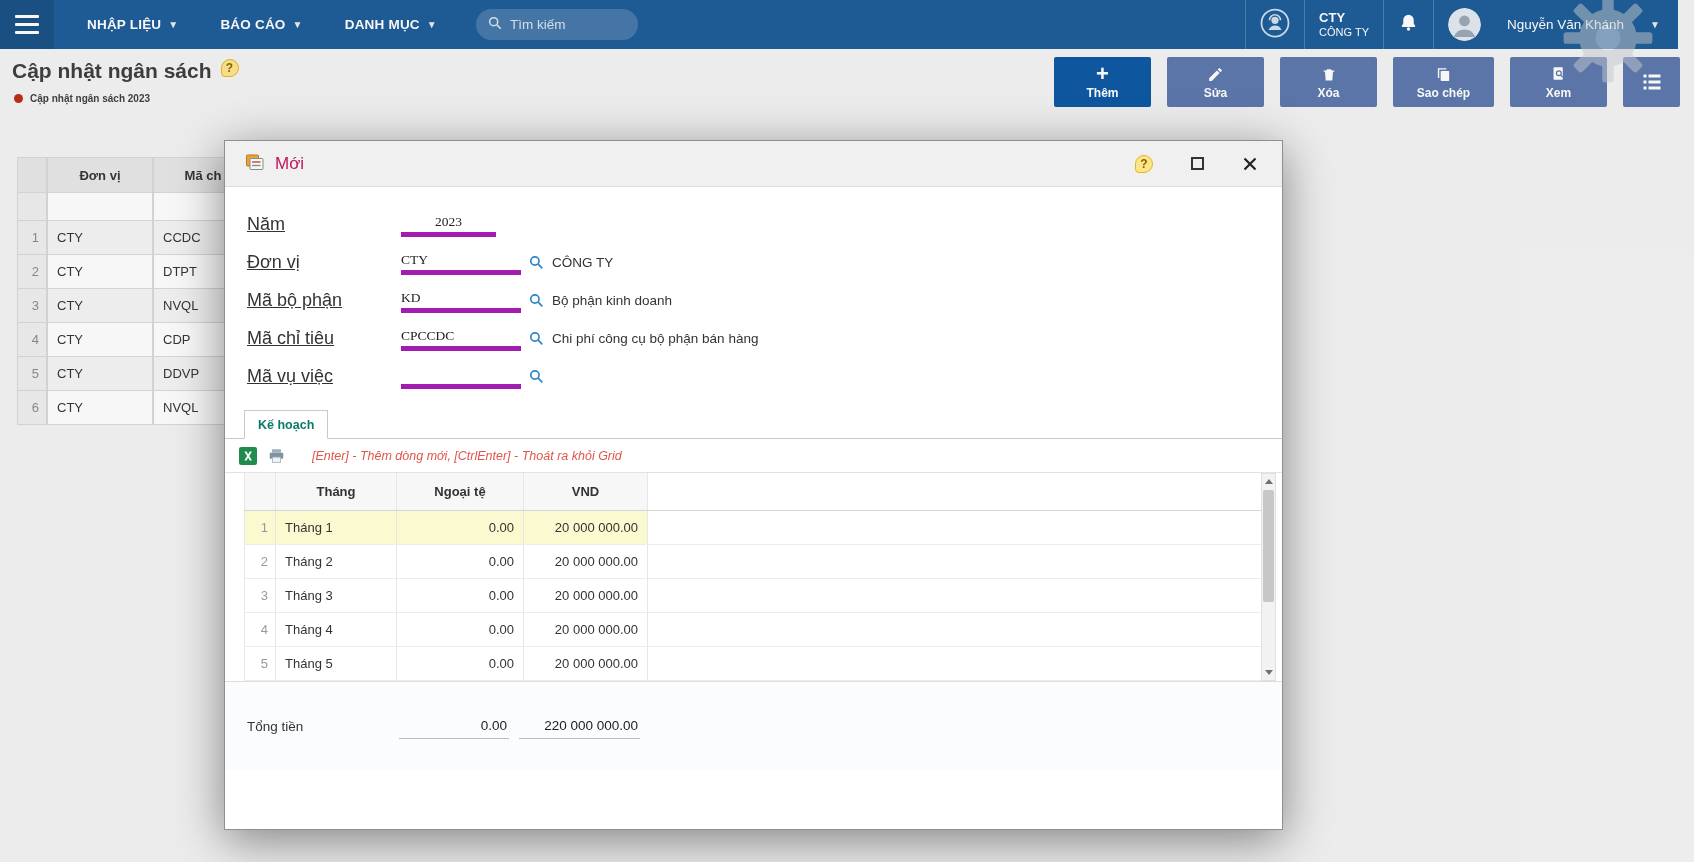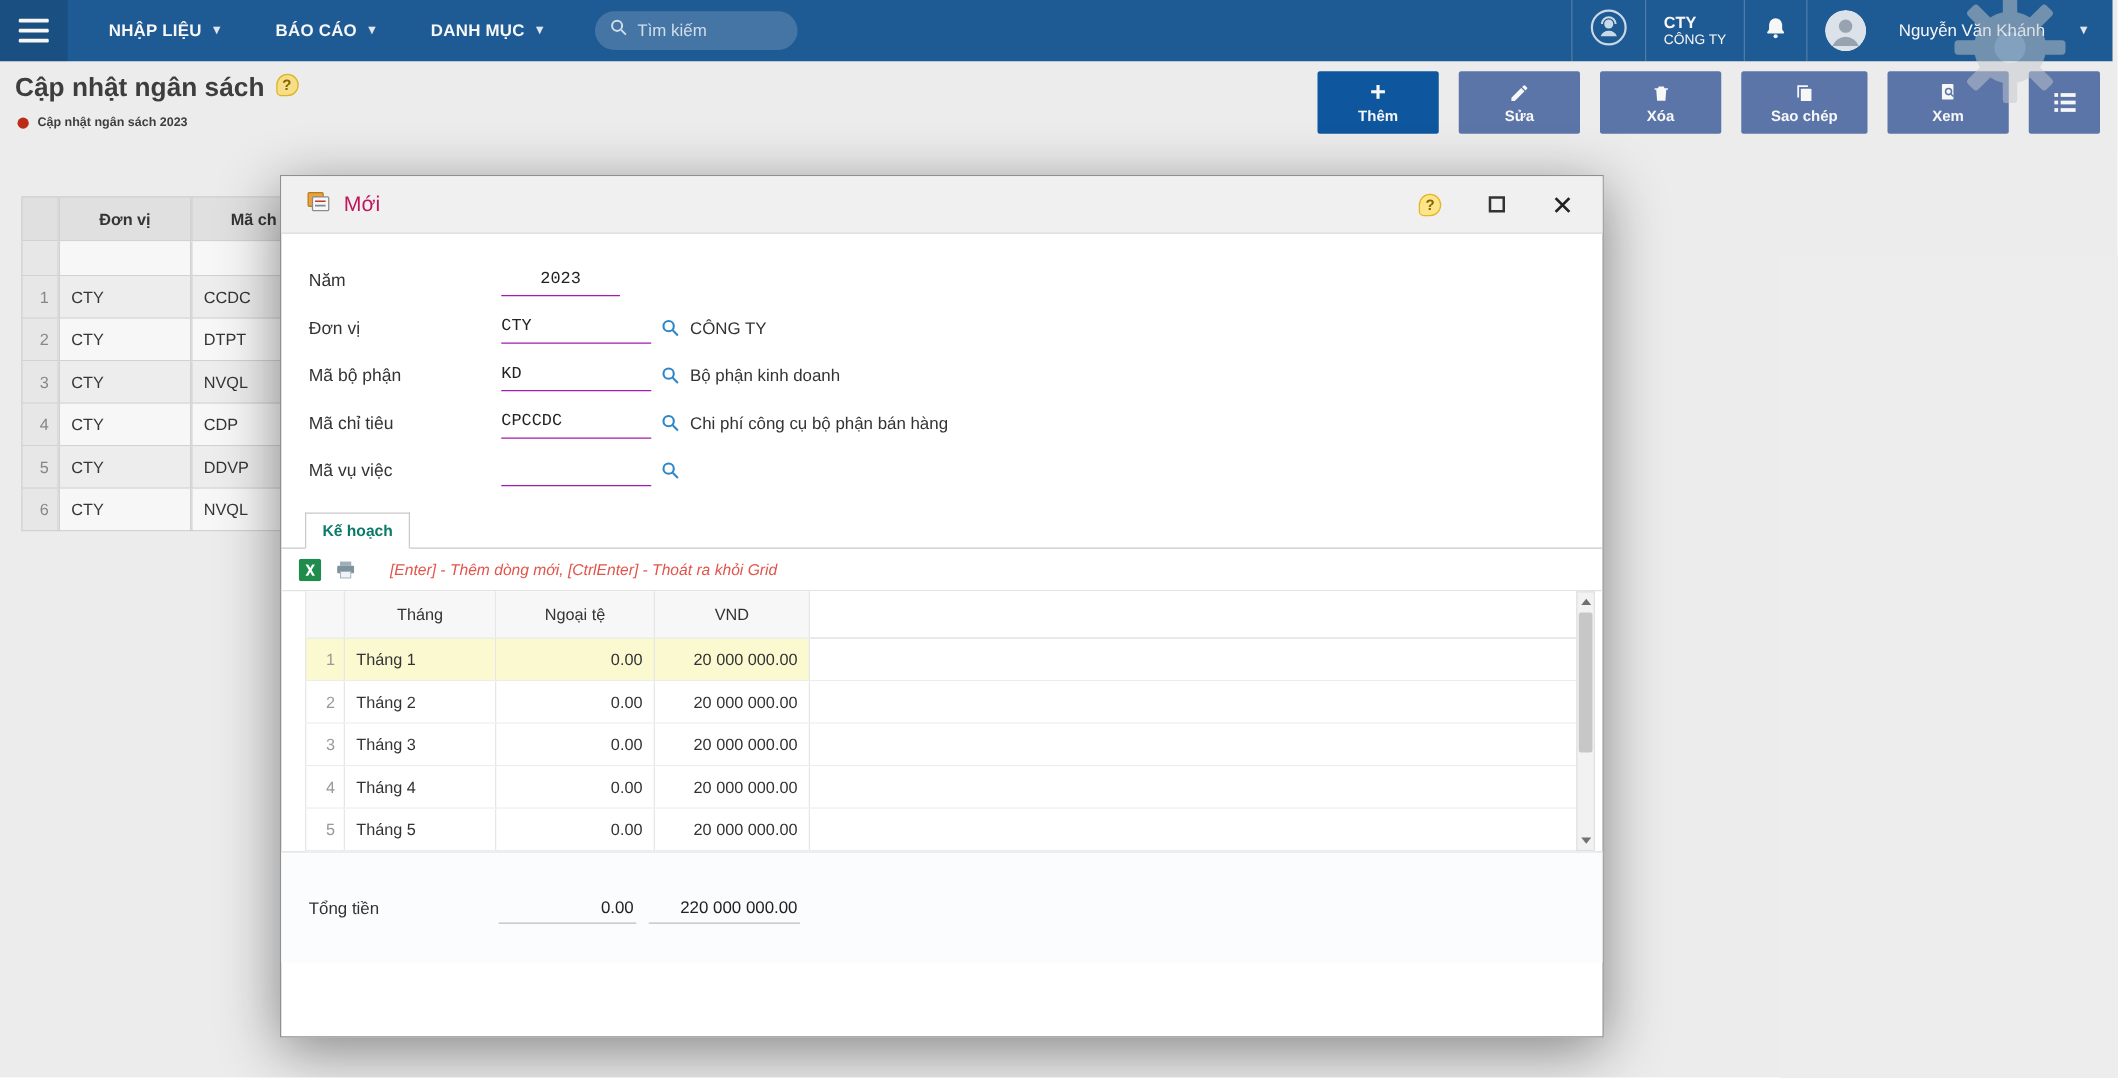--- a/index.html
+++ b/index.html
@@ -6,21 +6,21 @@
   html,body { width:1694px; height:862px; overflow:hidden; }
   body {
     font-family:"Liberation Sans", sans-serif;
     background:#f4f4f4;
     position:relative;
     color:#333;
   }
 
   
   .topnav {
-    position:absolute; top:0; left:0; right:4px; height:49px;
+    position:absolute; top:0; left:0; right:16px; height:49px;
     background:var(--nav-bg,#1b5a96);
     display:flex; align-items:center; z-index:10; color:#fff;
   }
   .hamburger {
     width:54px; height:49px; background:rgba(0,0,0,.12);
     display:flex; flex-direction:column; justify-content:center; align-items:center; gap:5px; cursor:pointer;
   }
   .hamburger span { display:block; width:24px; height:3px; background:#fff; border-radius:1px; }
   .nav-menus { display:flex; margin-left:12px; }
   .nav-menu {
@@ -102,24 +102,24 @@
     height:46px; background:#f0f0f0; border-bottom:1px solid #dcdcdc;
     display:flex; align-items:center; padding:0 24px 0 20px; flex:0 0 auto;
   }
   .modal-title { margin-left:10px; font-size:17px; color:#be185d; }
   .modal-header-right { margin-left:auto; display:flex; align-items:center; gap:38px; }
   .win-max { width:13px; height:13px; border:2px solid #333; cursor:pointer; }
   .win-close { cursor:pointer; display:flex; }
 
   .modal-form { padding:18px 0 0 22px; flex:0 0 auto; }
   .field-row { display:flex; align-items:center; height:38px; }
-  .field-label { width:154px; font-size:14px; color:#333; }
+  .field-label { width:154px; font-size:18px; color:#333;text-decoration:underline; }
   .field-input {
-    height:25px; border:none; border-bottom:1px solid #a21caf; font-size:13.5px; color:#222;
-    background:transparent; outline:none; font-family:Liberation Mono, monospace;
+    height:25px; border:none; border-bottom:5px solid #a21caf; font-size:13.5px; color:#222;
+    background:transparent; outline:none; font-family:Liberation Serif, serif;
   }
   .in-year { width:95px; text-align:center; }
   .in-code { width:120px; }
   .lookup-btn { margin-left:8px; background:none; border:none; cursor:pointer; display:flex; padding:0; }
   .field-desc { margin-left:8px; font-size:13.5px; color:#333; }
 
   .tab-bar { margin-top:14px; border-bottom:1px solid #c9c9c9; padding-left:19px; flex:0 0 auto; }
   .tab {
     display:inline-block; padding:7px 13px 6px; border:1px solid #c9c9c9; border-bottom:1px solid #fff;
     position:relative; top:1px; background:#fff; color:var(--tab-green,#0b7a68);
@@ -127,21 +127,21 @@
   }
 
   .grid-toolbar { height:34px; display:flex; align-items:center; padding-left:14px; gap:10px; border-bottom:1px solid #e3e3e3; flex:0 0 auto; }
   .gt-ico { display:flex; cursor:pointer; }
   .grid-hint { color:var(--hint-red,#e2544a); font-style:italic; font-size:12.5px; margin-left:16px; }
 
   .grid-area { margin:0 6px 0 19px; position:relative; height:208px; flex:0 0 auto; background:#fff; }
   .g-row { display:flex; height:34px; border-bottom:1px solid #ececec; background:#fff; }
   .g-row > div { display:flex; align-items:center; border-right:1px solid #e6e6e6; font-size:13px; }
   .g-head { height:38px; border-bottom:1px solid #d6d6d6; }
-  .g-head > div { background:#f7f7f7; justify-content:center !important; font-weight:normal; color:#333; padding:0 !important; }
+  .g-head > div { background:#f7f7f7; justify-content:center !important; font-weight:bold; color:#333; padding:0 !important; }
   .c-num { width:32px; justify-content:flex-end; padding-right:7px; color:#999; font-size:12.5px; border-left:1px solid #e6e6e6; }
   .c-month { width:121px; padding-left:9px; }
   .c-foreign { width:127px; justify-content:flex-end; padding-right:9px; }
   .c-vnd { width:124px; justify-content:flex-end; padding-right:9px; }
   .g-row.hl > div { background:var(--highlight-row,#fbf9d0); }
 
   .vscroll { position:absolute; top:0; right:0; width:15px; height:208px; background:#f2f2f2; border:1px solid #e0e0e0; }
   .vs-arrow { position:absolute; left:0; width:13px; height:15px; display:flex; align-items:center; justify-content:center; cursor:pointer; }
   .vs-up { top:0; } .vs-down { bottom:0; }
   .tri-up { width:0; height:0; border-left:4px solid transparent; border-right:4px solid transparent; border-bottom:5px solid #707070; }

